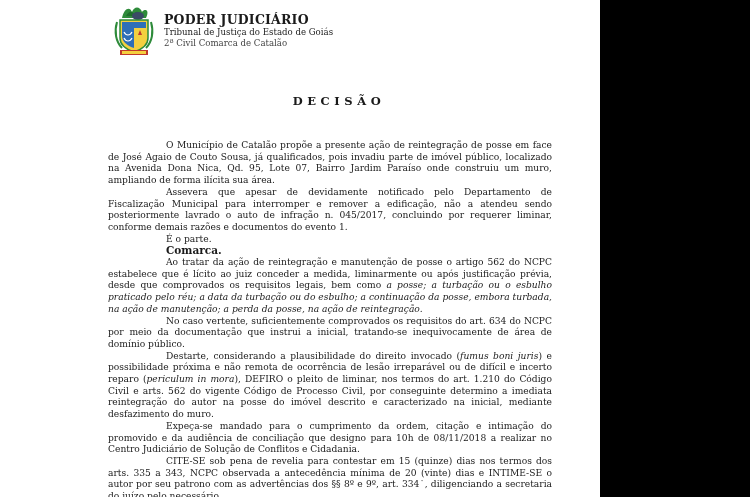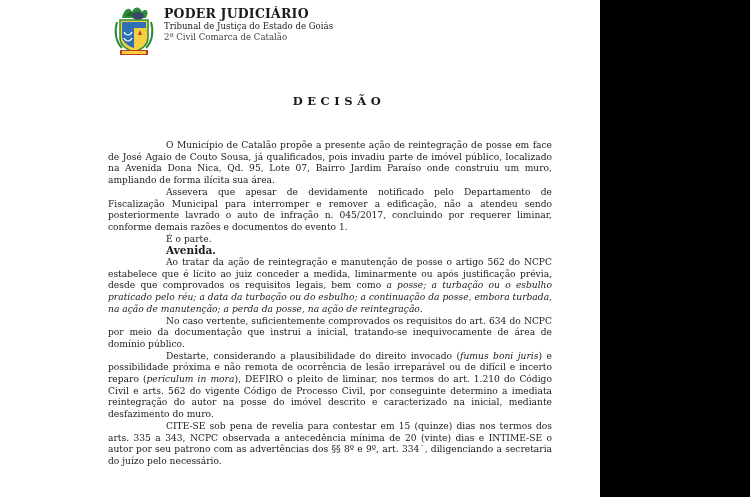--- a/index.html
+++ b/index.html
@@ -8,21 +8,21 @@
       background: #000000; position: relative;
       font-family: "DejaVu Serif", "Liberation Serif", serif;
       color: #1a1a1a;
     }
     .page {
       position: absolute; left: 0; top: 0;
       width: 600px; height: 497px; background: #ffffff; overflow: hidden;
     }
     .header { position: absolute; left: 112px; top: 4px; height: 56px; }
     .logo { position: absolute; left: 0; top: 0; width: 44px; height: 54px; }
-    .header-text { position: absolute; left: 52px; top: 2px; white-space: nowrap; }
+    .header-text { position: absolute; left: 52px; top: 8px; white-space: nowrap; }
     .h-title { font-family: "DejaVu Serif", serif; font-weight: bold; font-size: 12.5px; letter-spacing: 0.2px; line-height: 15px; }
     .h-sub1 { font-size: 8.6px; line-height: 11px; color: #222; }
     .h-sub2 { font-size: 8.6px; line-height: 11px; color: #444; }
     .doc-title {
       position: absolute; left: 0; width: 672px; top: 94px; text-align: center;
       font-weight: bold; font-size: 11.5px; letter-spacing: 4.6px; padding-left: 6px; box-sizing: border-box;
     }
     .body-text {
       position: absolute; left: 108px; top: 140px; width: 444px;
       font-size: 9.15px; line-height: 11.7px; text-align: justify;
@@ -68,27 +68,28 @@
 
   <div class="doc-title">DECISÃO</div>
 
   <div class="body-text">
     <p class="ind"><span>O </span><span class="b">Município de Catalão</span><span> propõe a presente ação de reintegração de posse em face de </span><span class="b">José Agaio de Couto Sousa</span><span>, já qualificados, pois invadiu parte de imóvel público, localizado na Avenida Dona Nica, Qd. 95, Lote 07, Bairro Jardim Paraíso onde construiu um muro, ampliando de forma ilícita sua área.</span></p>
 
     <p class="ind">Assevera que apesar de devidamente notificado pelo Departamento de Fiscalização Municipal para interromper e remover a edificação, não a atendeu sendo posteriormente lavrado o auto de infração n. 045/2017, concluindo por requerer liminar, conforme demais razões e documentos do evento 1.</p>
 
     <p class="ind-only">É o parte.</p>
 
-    <p class="decido">Avenida.</p>
+    <p class="decido">Comarca.</p>
 
     <p class="ind"><span>Ao tratar da ação de reintegração e manutenção de posse o artigo 562 do NCPC estabelece que é lícito ao juiz conceder a medida, liminarmente ou após justificação prévia, desde que comprovados os requisitos legais, bem como </span><span class="i">a posse; a turbação ou o esbulho praticado pelo réu; a data da turbação ou do esbulho; a continuação da posse, embora turbada, na ação de manutenção; a perda da posse, na ação de reintegração</span><span>.</span></p>
 
     <p class="ind">No caso vertente, suficientemente comprovados os requisitos do art. 634 do NCPC por meio da documentação que instrui a inicial, tratando-se inequivocamente de área de domínio público.</p>
 
     <p class="ind"><span>Destarte, considerando a plausibilidade do direito invocado (</span><span class="i">fumus boni juris</span><span>) e possibilidade próxima e não remota de ocorrência de lesão irreparável ou de difícil e incerto reparo (</span><span class="i">periculum in mora</span><span>), </span><span class="b">DEFIRO</span><span> o pleito de liminar, nos termos do art. 1.210 do Código Civil e arts. 562 do vigente Código de Processo Civil, por conseguinte determino a imediata reintegração do autor na posse do imóvel descrito e caracterizado na inicial, mediante desfazimento do muro.</span></p>
 
+    <p class="ind"><span>Expeça-se mandado para o cumprimento da ordem, citação e intimação do promovido e da audiência de conciliação que designo para </span><span class="b">10h de 08/11/2018</span><span> a realizar no Centro Judiciário de Solução de Conflitos e Cidadania.</span></p>
 
     <p class="ind">CITE-SE sob pena de revelia para contestar em 15 (quinze) dias nos termos dos arts. 335 a 343, NCPC observada a antecedência mínima de 20 (vinte) dias e INTIME-SE o autor por seu patrono com as advertências dos §§ 8º e 9º, art. 334˙, diligenciando a secretaria do juízo pelo necessário.</p>
 
   </div>
 </div>
 
 <div style="position:absolute;left:600px;top:0;width:150px;height:497px;background:#000;"></div>
 
 </body></html>

